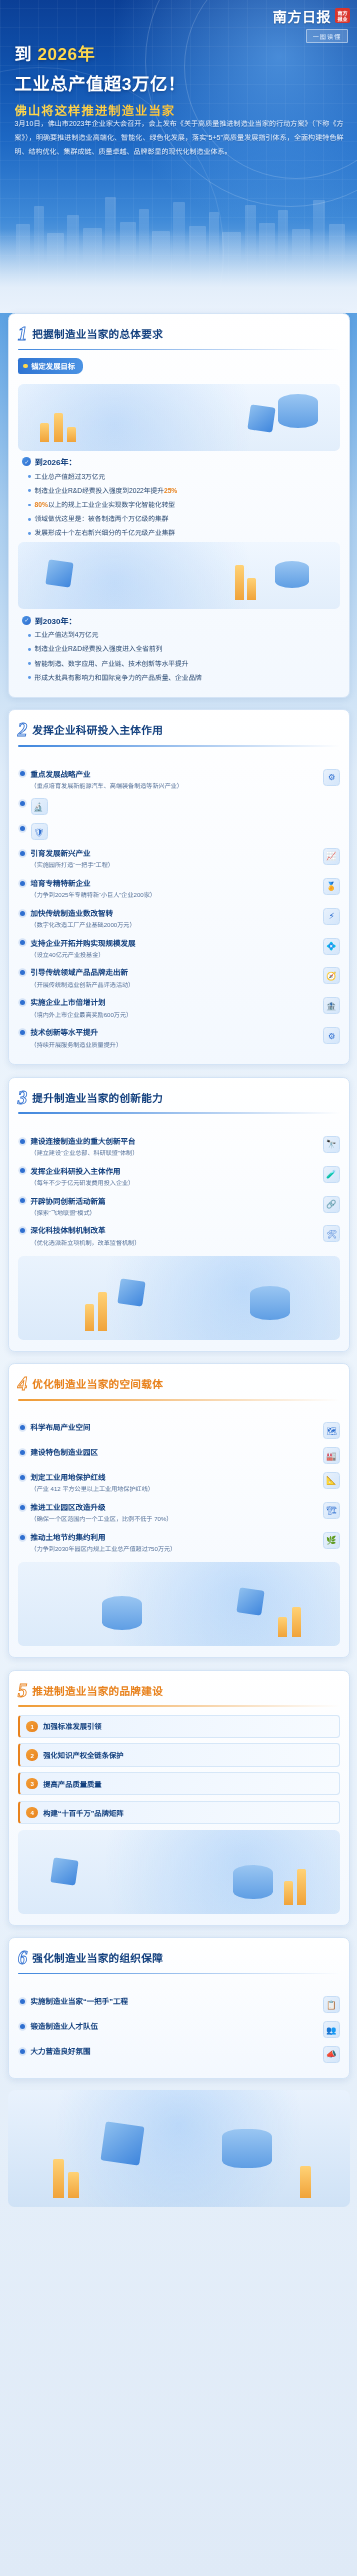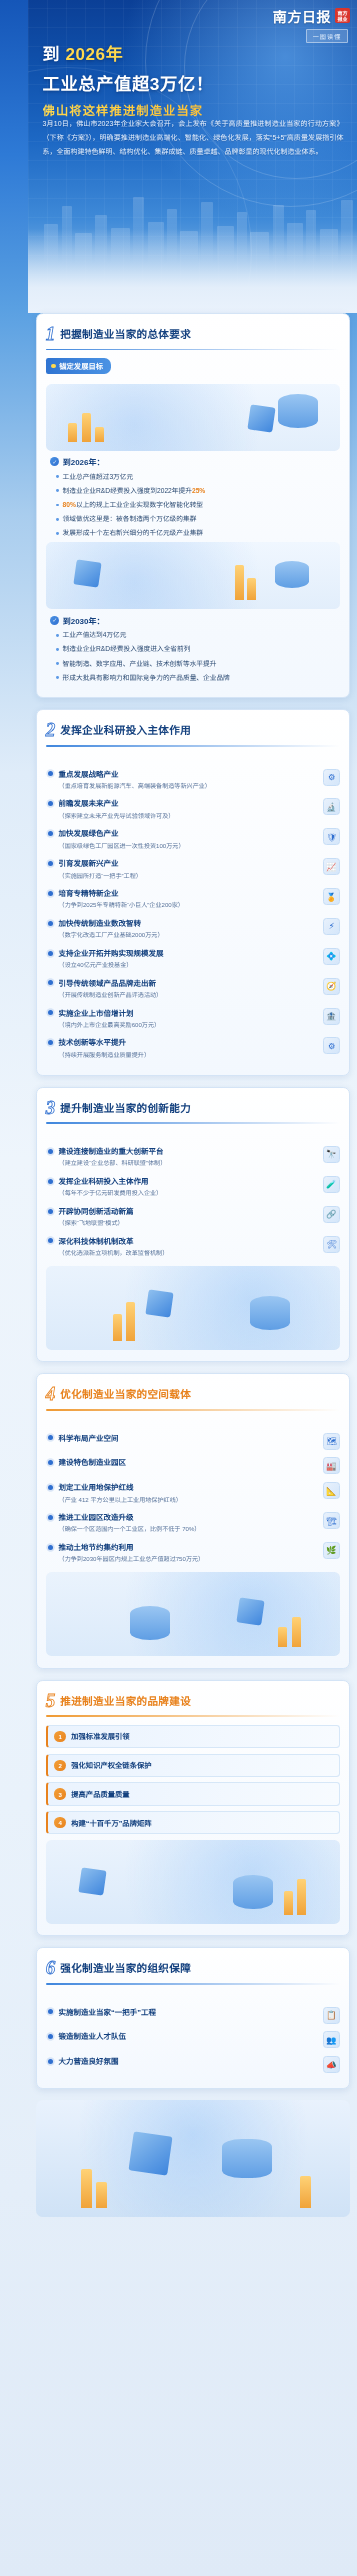--- a/index.html
+++ b/index.html
@@ -8,21 +8,20 @@
     background: #eef4fb;
     font-family: "Liberation Sans", "DejaVu Sans", sans-serif;
   }
   .page {
     position: relative;
     width: 358px;
     min-height: 2576px;
     margin: 0 auto;
     background: linear-gradient(180deg,#1556b8 0%, #2e7ad6 6%, #5aa0e2 12%, #a9cdee 20%, #dfecf9 30%, #eef5fc 45%, #e9f2fb 70%, #dfeaf7 100%);
     overflow: hidden;
-    padding-left: 28px;
   }
 
   
   .hero {
     position: relative;
     height: 313px;
     background:
       radial-gradient(circle at 78% 18%, rgba(120,190,255,.55) 0%, rgba(120,190,255,0) 45%),
       linear-gradient(180deg,#0b3f96 0%, #1052ad 22%, #1d68c4 45%, #3f8ad8 70%, #7fb4e6 88%, #c9e0f5 100%);
     overflow: hidden;
@@ -359,32 +358,24 @@
         <div class="row">
           <span class="bdot"></span>
           <div class="row-main">
             <div class="row-title">重点发展战略产业</div>
             <div class="row-sub">（重点培育发展新能源汽车、高端装备制造等新兴产业）</div>
           </div>
           <div class="row-icon">⚙</div>
         </div>
         <div class="row">
           <span class="bdot"></span>
-          <div class="row-main">
-            <div class="row-title">前瞻发展未来产业</div>
-            <div class="row-sub">（探索建立未来产业先导试验领域许可及）</div>
-          </div>
           <div class="row-icon">🔬</div>
         </div>
         <div class="row">
           <span class="bdot"></span>
-          <div class="row-main">
-            <div class="row-title">加快发展绿色产业</div>
-            <div class="row-sub">（国家级绿色工厂园区进一次性投资100万元）</div>
-          </div>
           <div class="row-icon">🛡</div>
         </div>
         <div class="row">
           <span class="bdot"></span>
           <div class="row-main">
             <div class="row-title">引育发展新兴产业</div>
             <div class="row-sub">（实施园所打造“一把手”工程）</div>
           </div>
           <div class="row-icon">📈</div>
         </div>

